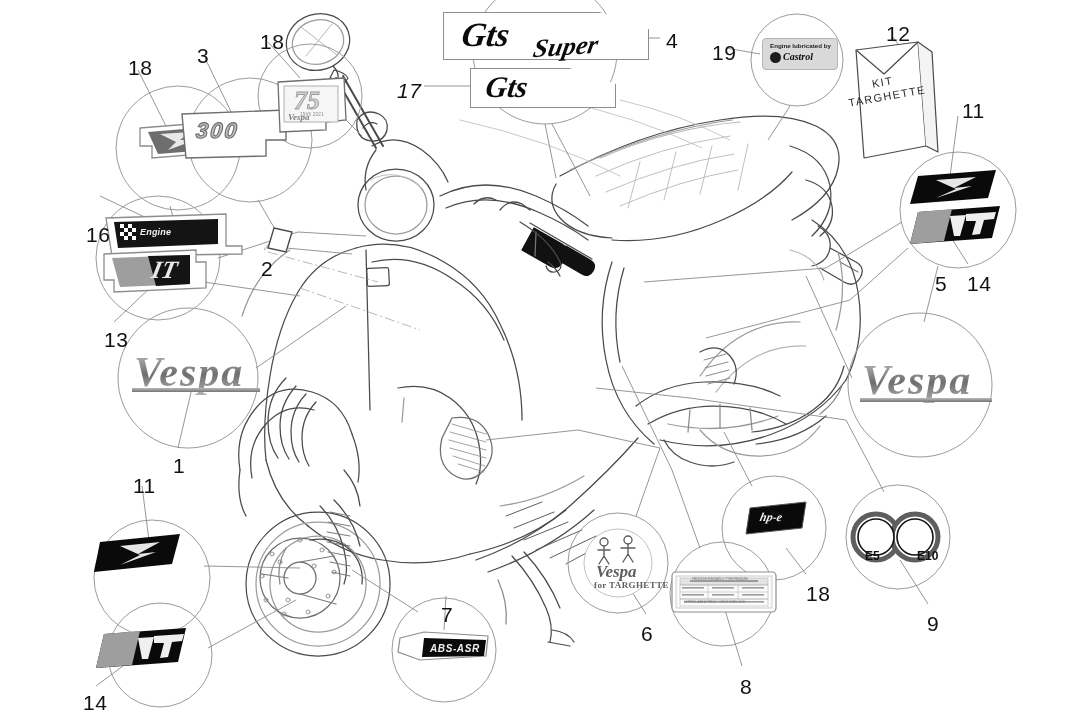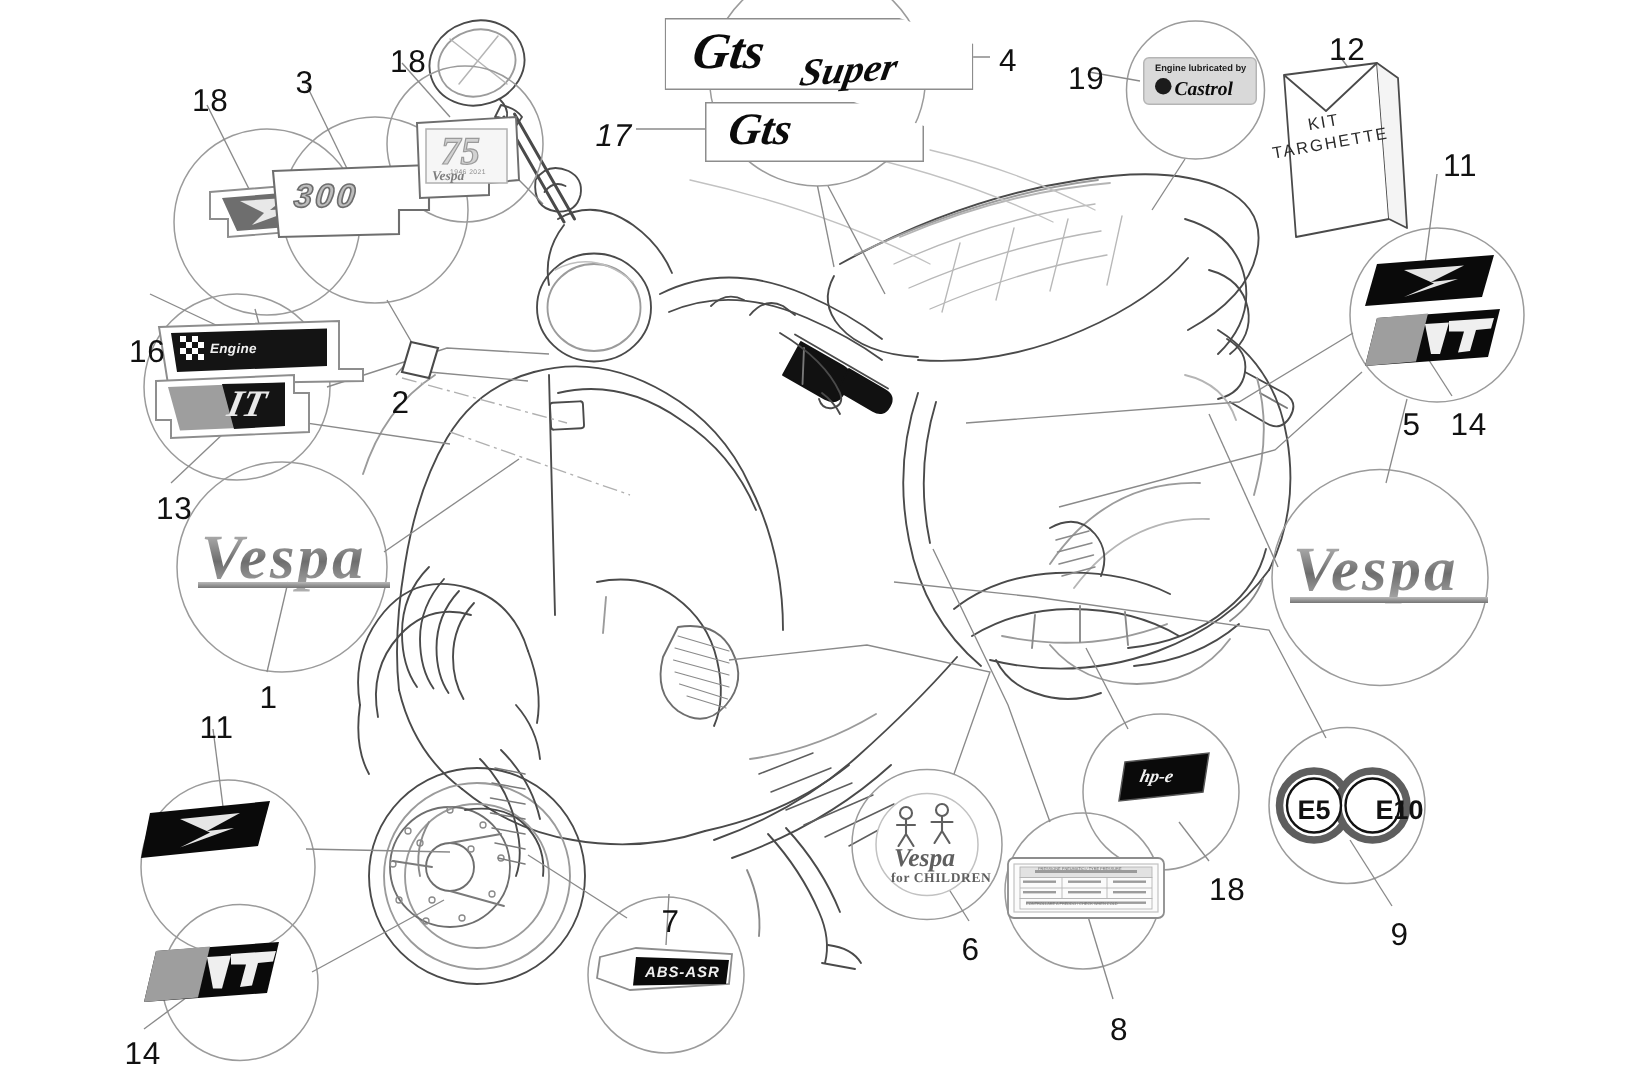--- a/index.html
+++ b/index.html
@@ -12,28 +12,28 @@
            font-size:21px;color:#111;font-weight:400;letter-spacing:.5px;
            line-height:1;white-space:nowrap;}
   
   .gtsPanel{position:absolute;border:1.6px solid #8d8d8d;background:#fff;}
   .gtsText{position:absolute;font-family:"Liberation Serif",serif;font-style:italic;
            font-weight:700;color:#0b0b0b;white-space:nowrap;}
   
   .castrol{position:absolute;background:#d9d9d9;border-radius:4px;border:1px solid #b5b5b5;}
   .castrolTop{position:absolute;font-size:6.2px;color:#1b1b1b;font-weight:700;white-space:nowrap;}
   .castrolMain{position:absolute;font-family:"Liberation Serif",serif;font-style:italic;
-               font-weight:700;font-size:13px;color:#0c0c0c;white-space:nowrap;}
+               font-weight:700;font-size:10px;color:#0c0c0c;white-space:nowrap;}
   
   .kitTxt{position:absolute;font-size:11px;color:#2a2a2a;letter-spacing:1.4px;
           text-align:center;line-height:13px;white-space:nowrap;}
   
   .vscript{position:absolute;font-family:"Liberation Serif",serif;font-style:italic;
            font-weight:700;color:#9a9a9a;white-space:nowrap;}
-  .e5txt{position:absolute;font-size:18px;font-weight:700;color:#111;}
+  .e5txt{position:absolute;font-size:12px;font-weight:700;color:#111;margin-top:19px;}
   .hpeTxt{position:absolute;font-family:"Liberation Serif",serif;font-style:italic;
           font-weight:700;font-size:12px;color:#f2f2f2;white-space:nowrap;}
   .absTxt{position:absolute;font-size:10px;font-weight:700;font-style:italic;
           color:#efefef;letter-spacing:.6px;white-space:nowrap;}
   .racingTxt{position:absolute;font-size:9px;font-style:italic;font-weight:700;
              color:#f0f0f0;white-space:nowrap;letter-spacing:.2px;}
   .itTxt{position:absolute;font-family:"Liberation Serif",serif;font-style:italic;
          font-weight:700;white-space:nowrap;}
   .n300{position:absolute;font-family:"Liberation Sans",sans-serif;font-weight:700;
         font-style:italic;font-size:22px;color:#bdbdbd;letter-spacing:2px;
@@ -418,21 +418,21 @@
     <g stroke="#5f5f5f" stroke-width="1.4" fill="none" stroke-linecap="round">
 
       <circle cx="604" cy="542" r="4"></circle>
       <path d="M604 546 L604 556 M598 550 L610 550 M604 556 L599 564 M604 556 L609 564"></path>
 
       <circle cx="628" cy="540" r="4"></circle>
       <path d="M628 544 L628 554 M621 548 L635 548 M628 554 L623 562 M628 554 L633 562"></path>
     </g>
   </svg>
   <div class="childTxt" style="left:596px;top:562px;font-size:17px;">Vespa</div>
-  <div class="childTxt" style="left:594px;top:580px;font-size:9px;font-style:normal;letter-spacing:.4px;">for CHILDREN</div>
+  <div class="childTxt" style="left:594px;top:580px;font-size:9px;font-style:normal;letter-spacing:.4px;">for TARGHETTE</div>
 
   <svg class="layer" viewBox="0 0 1083 712">
     <rect x="672" y="572" width="104" height="40" rx="4" fill="#ffffff" stroke="#8d8d8d" stroke-width="1.2"></rect>
     <rect x="676" y="576" width="96" height="32" fill="#fbfbfb" stroke="#c2c2c2" stroke-width=".8"></rect>
     <rect x="680" y="578" width="88" height="7" fill="#e2e2e2" stroke="#b5b5b5" stroke-width=".6"></rect>
     <g stroke="#b5b5b5" stroke-width=".6" fill="none">
       <rect x="680" y="585" width="88" height="14"></rect>
       <path d="M708 585 L708 599 M738 585 L738 599 M680 592 L768 592"></path>
       <rect x="680" y="599" width="88" height="7"></rect>
     </g>

